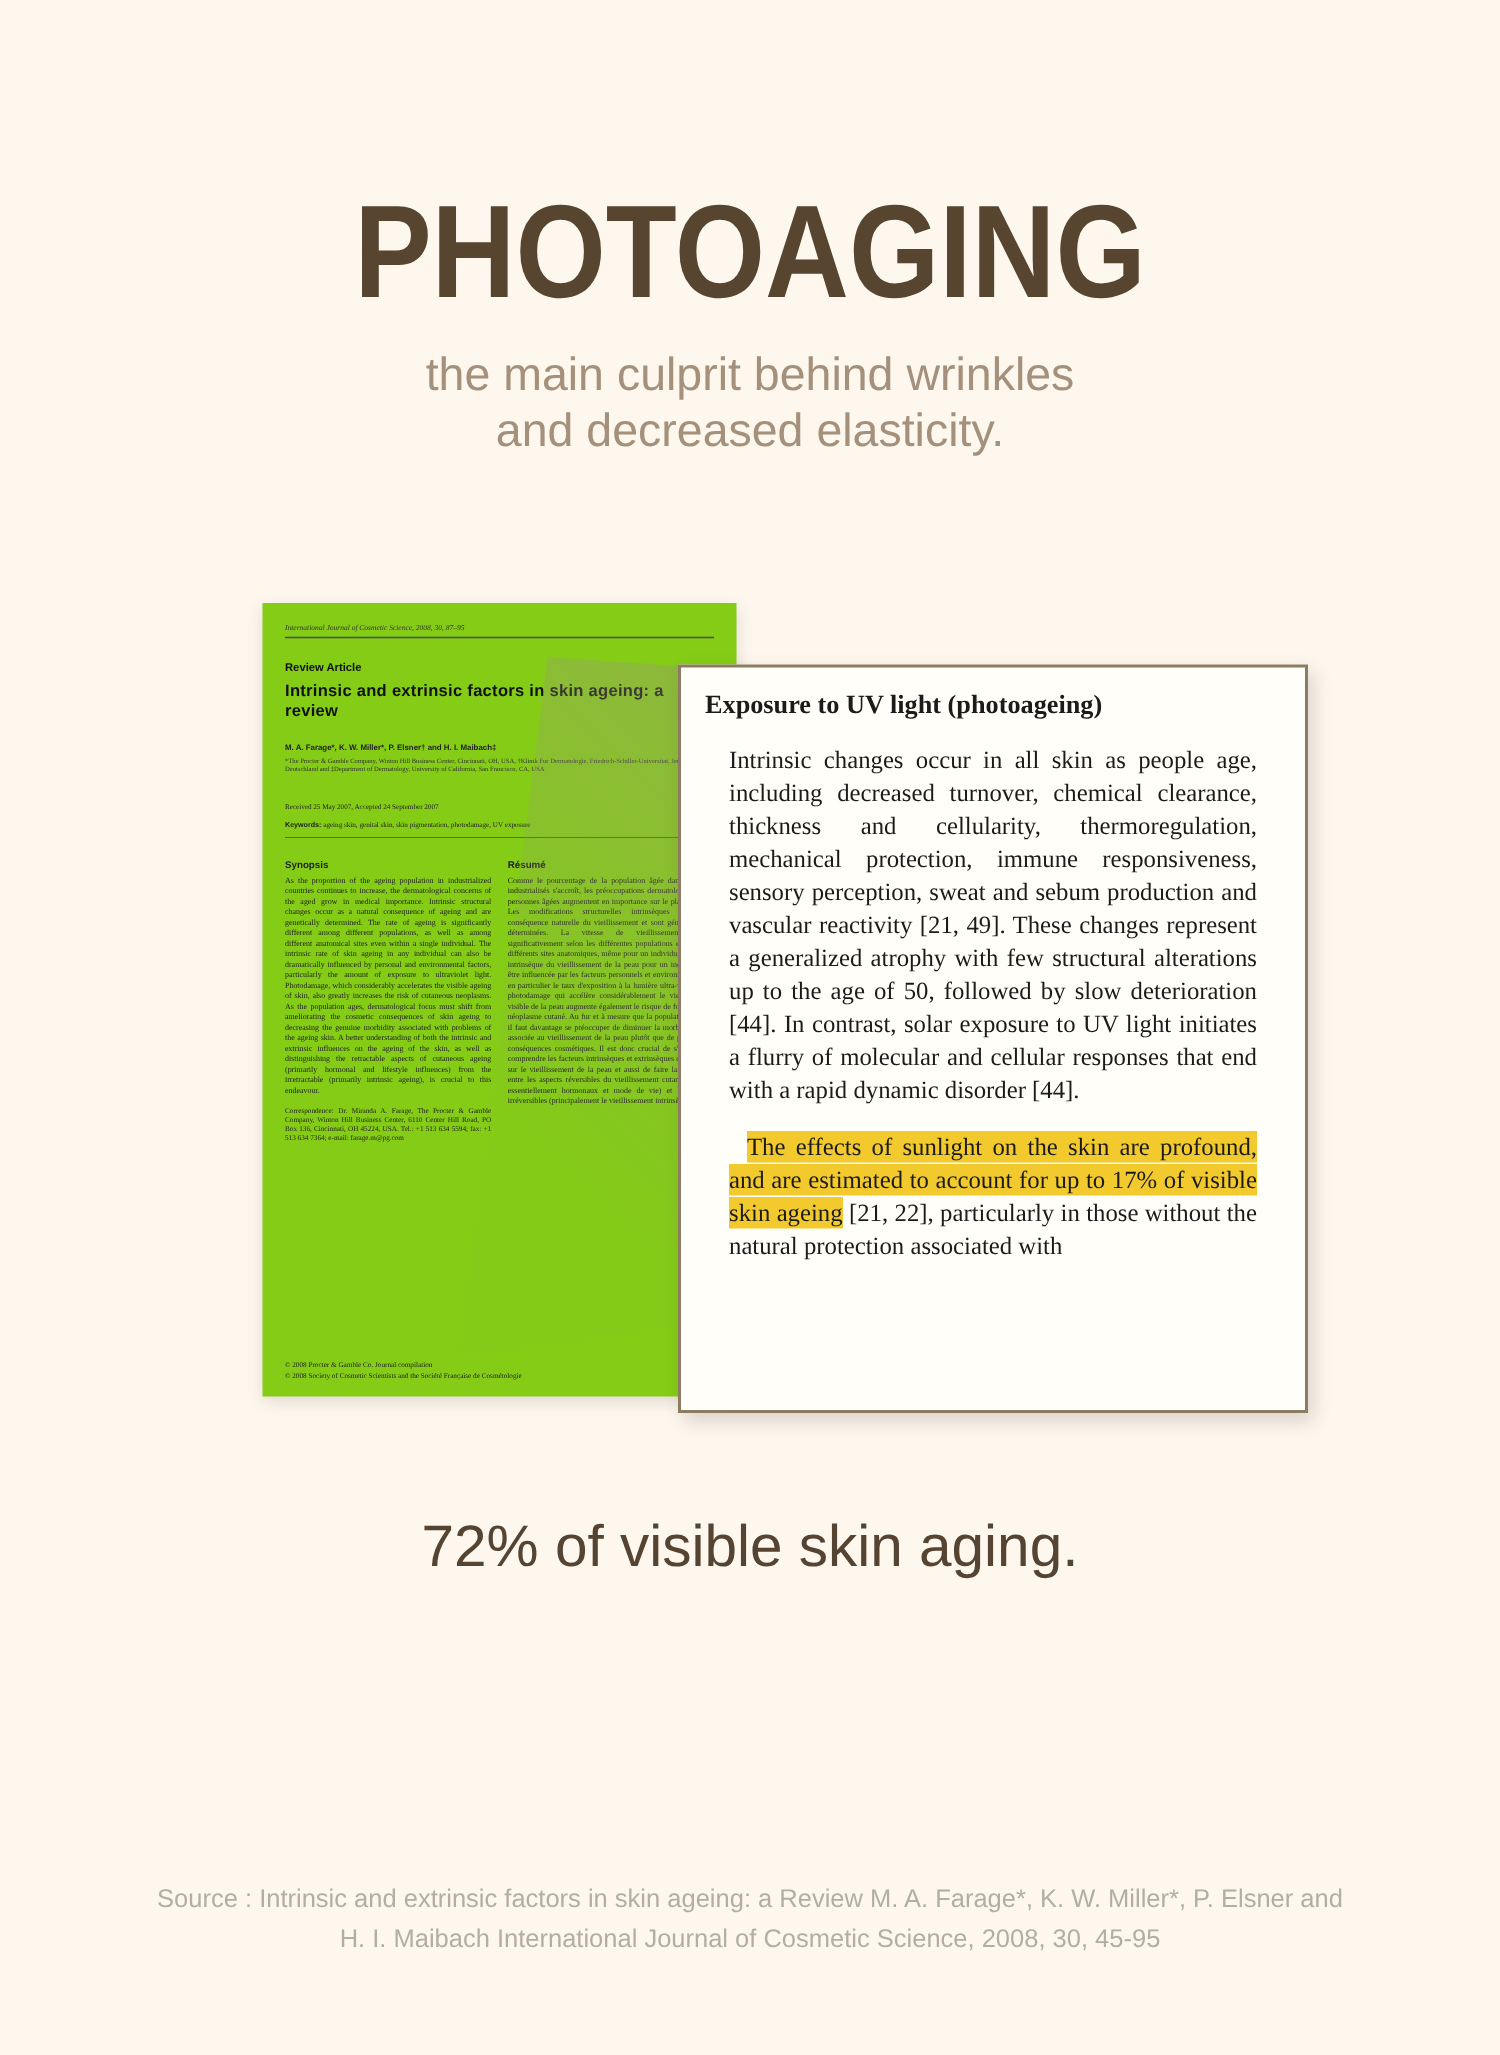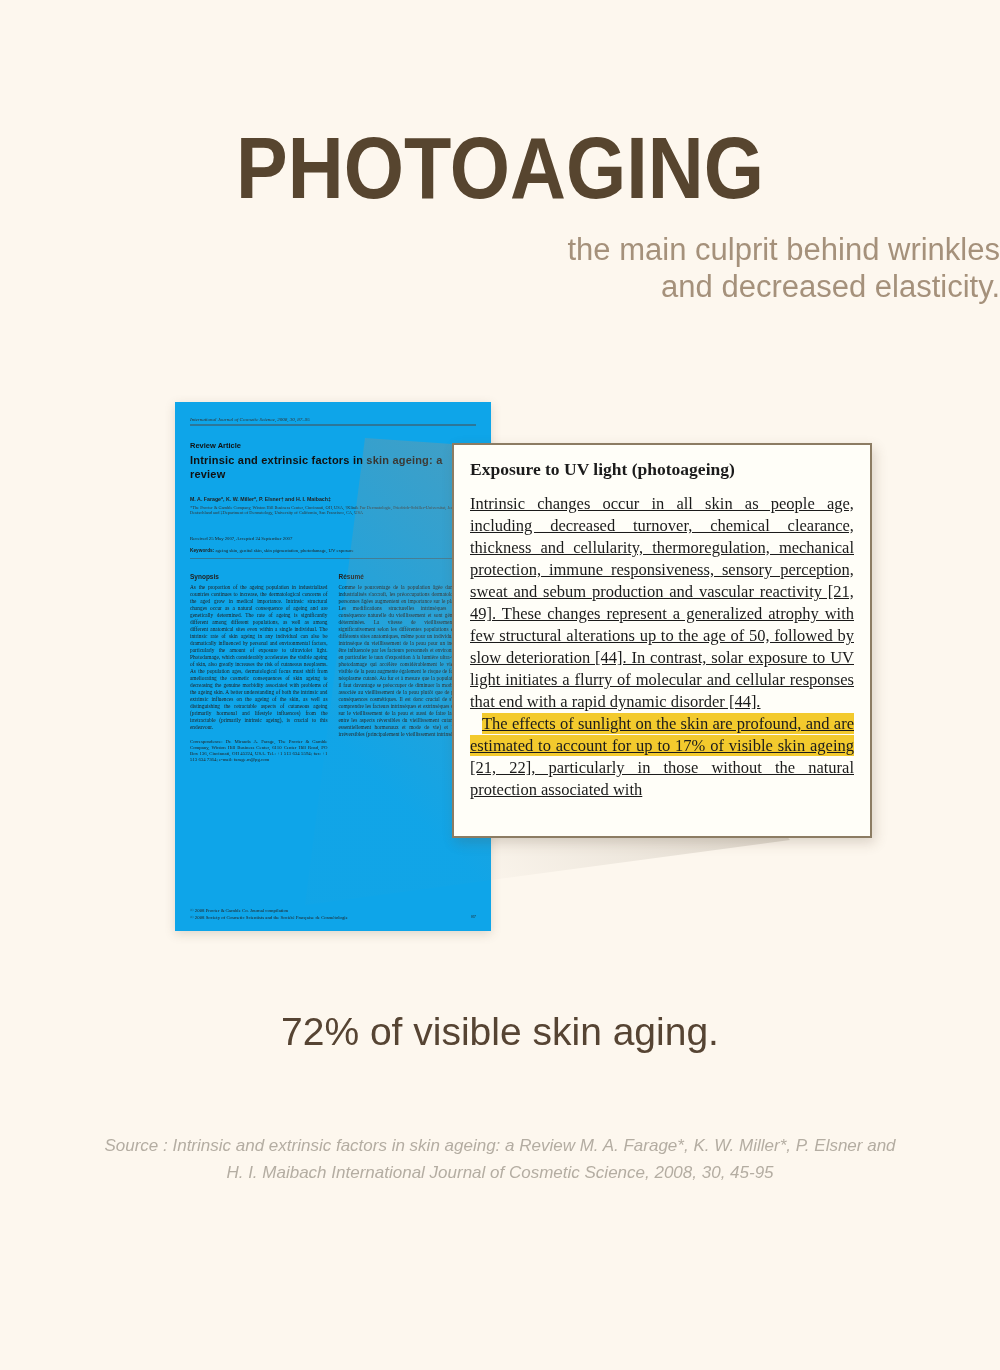--- a/index.html
+++ b/index.html
@@ -9,26 +9,26 @@
     font-family:"Liberation Sans", sans-serif;
   }
   
   .main-title{
     position:absolute; top:124px; left:0; width:100%;
     text-align:center; font-size:88px; font-weight:700; line-height:1;
     color:#57452f; transform:scaleX(0.88); margin:0;
   }
   .subtitle{
     position:absolute; top:231px; left:0; width:100%;
-    text-align:right; font-size:31px; line-height:37px; color:#a5917b;
+    text-align:center; font-size:31px; line-height:37px; color:#a5917b;
   }
   
   .paper{
     position:absolute; left:175px; top:402px; width:316px; height:529px;
-    background:#0ea5e9; box-shadow:0 3px 10px rgba(90,70,50,0.18);
+    background:#84cc16; box-shadow:0 3px 10px rgba(90,70,50,0.18);
     overflow:hidden;
   }
   .paper-inner{
     position:relative; width:632px; height:1058px;
     transform:scale(0.5); transform-origin:0 0;
     box-sizing:border-box; padding:28px 30px 0; color:#222;
   }
   .jhead{font-family:"Liberation Serif",serif; font-style:italic; font-size:10px; color:#333;}
   .rule{height:1.5px; background:#4a4a4a; margin:6px 0 30px;}
   .rule2{height:1.5px; background:#4a4a4a; margin:10px 0 0;}
@@ -48,39 +48,39 @@
   .pageno{position:absolute; right:30px; bottom:24px; font-family:"Liberation Serif",serif; font-size:9.6px;}
   
   .beam{
     position:absolute; left:300px; top:430px; width:500px; height:490px;
     clip-path:polygon(65px 8px, 152px 14px, 490px 410px, 5px 475px);
     background:linear-gradient(to bottom left, rgba(158,148,133,0.62) 0%, rgba(158,148,133,0.28) 45%, rgba(158,148,133,0.02) 78%);
     z-index:2;
   }
   
   .callout{
-    position:absolute; left:452px; top:443px; width:420px; height:395px;
+    position:absolute; left:452px; top:443px; width:420px; height:499px;
     box-sizing:border-box; background:#fffef8;
     border:2px solid #8c7c63; box-shadow:3px 5px 12px rgba(90,70,50,0.2);
     padding:13px 16px; z-index:3;
     font-family:"Liberation Serif",serif; font-size:16.5px; line-height:22px;
     color:#1b1b1b; text-align:justify;
   }
   .callout h3{font-size:17.5px; margin:0 0 13px; font-weight:700; text-align:left;}
-  .callout p{margin:0;text-decoration:underline;}
+  .callout p{margin:16px;}
   .callout .p2{text-indent:12px;}
   .hl{background:#f3ca2d; color:inherit; padding:1px 0;}
   
   .quote{
     position:absolute; top:1004px; left:0; width:100%;
     text-align:center; font-size:39px; line-height:56px; color:#564433;
   }
   .source{
-    position:absolute; top:1132px; left:0; width:100%;
-    text-align:center; font-size:17px; line-height:27px; color:#b4ada2;font-style:italic;
+    position:absolute; top:1252px; left:0; width:100%;
+    text-align:center; font-size:17px; line-height:27px; color:#b4ada2;
   }
 </style>
 </head>
 <body>
 
 <div class="canvas">
 
   <h1 class="main-title">PHOTOAGING</h1>
 
   <div class="subtitle">

